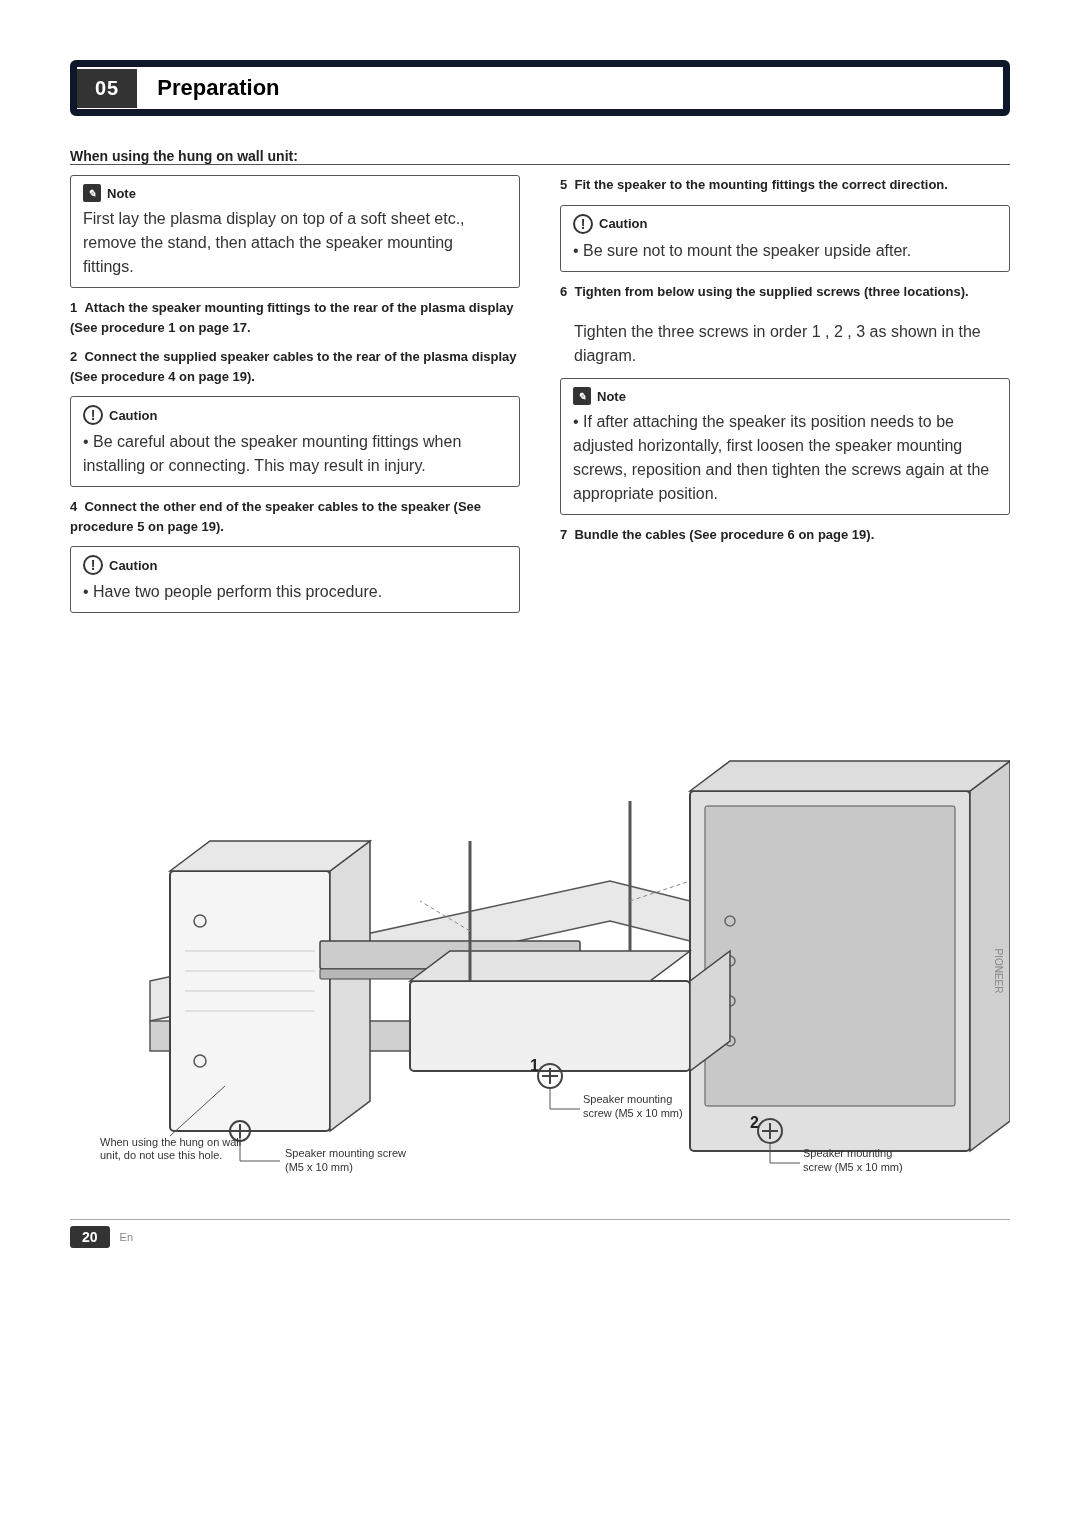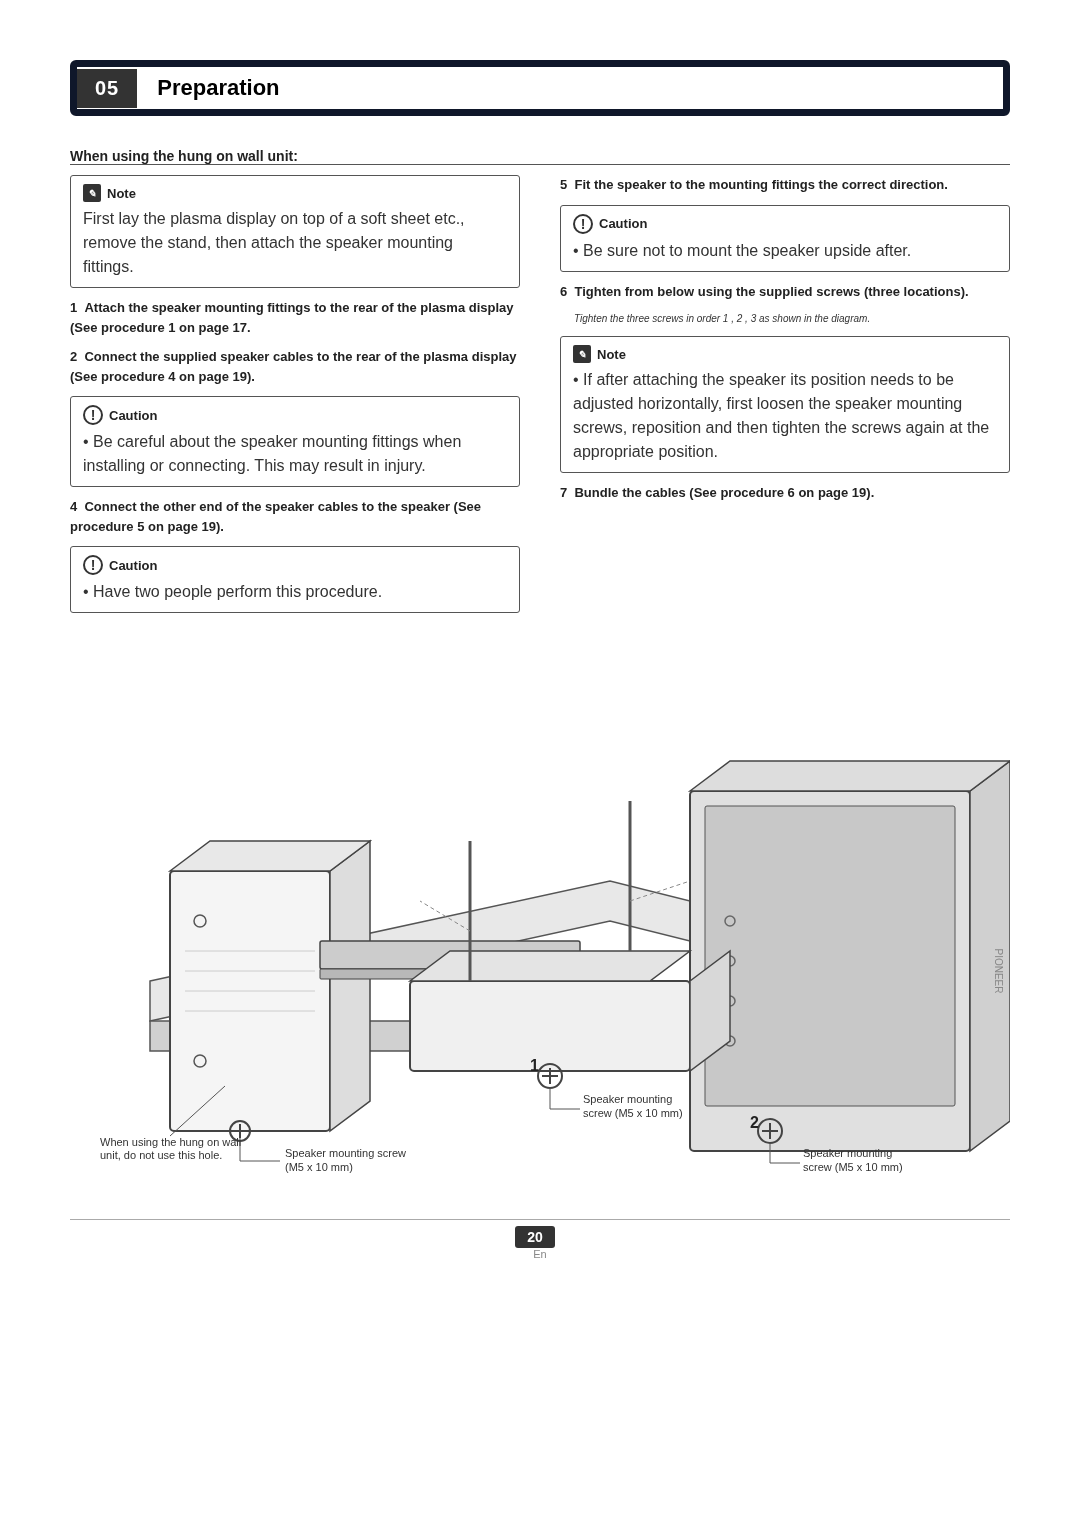--- a/index.html
+++ b/index.html
@@ -105,26 +105,25 @@
       color: #333;
     }
     .step {
       margin-bottom: 10px;
       line-height: 1.5;
     }
     .step-num {
       font-weight: bold;
     }
     .step-sub {
-      font-size: 10px;
+      font-size: 16px;
       color: #333;
       margin-left: 14px;
-      margin-top: 10px;
+      margin-top: 19px;
       line-height: 1.5;
-      font-style: italic;
     }
     .diagram-area {
       width: 100%;
       margin-top: 18px;
       position: relative;
       height: 560px;
       border: none;
       display: flex;
       align-items: center;
       justify-content: center;
@@ -132,21 +131,20 @@
     .diagram-svg {
       width: 940px;
       height: 560px;
     }
     .footer-row {
       display: flex;
       align-items: center;
       margin-top: 18px;
       padding-top: 6px;
       border-top: 1px solid #aaa;
-      flex-direction: column;
     }
     .page-num-box {
       background: #333;
       color: #fff;
       font-weight: bold;
       font-size: 14px;
       padding: 3px 12px;
       border-radius: 3px;
       margin-right: 10px;
     }

